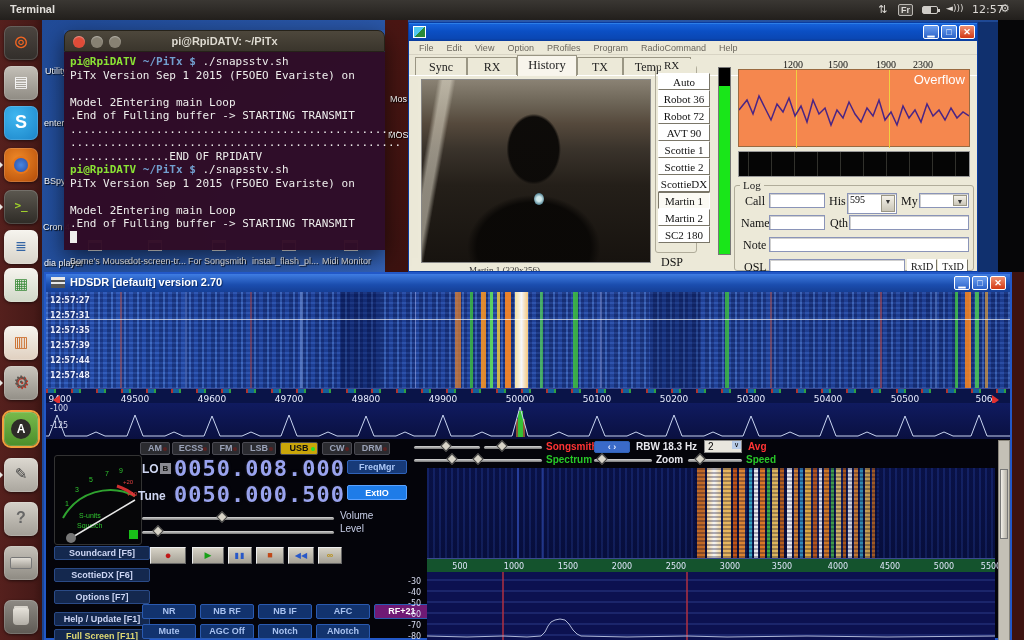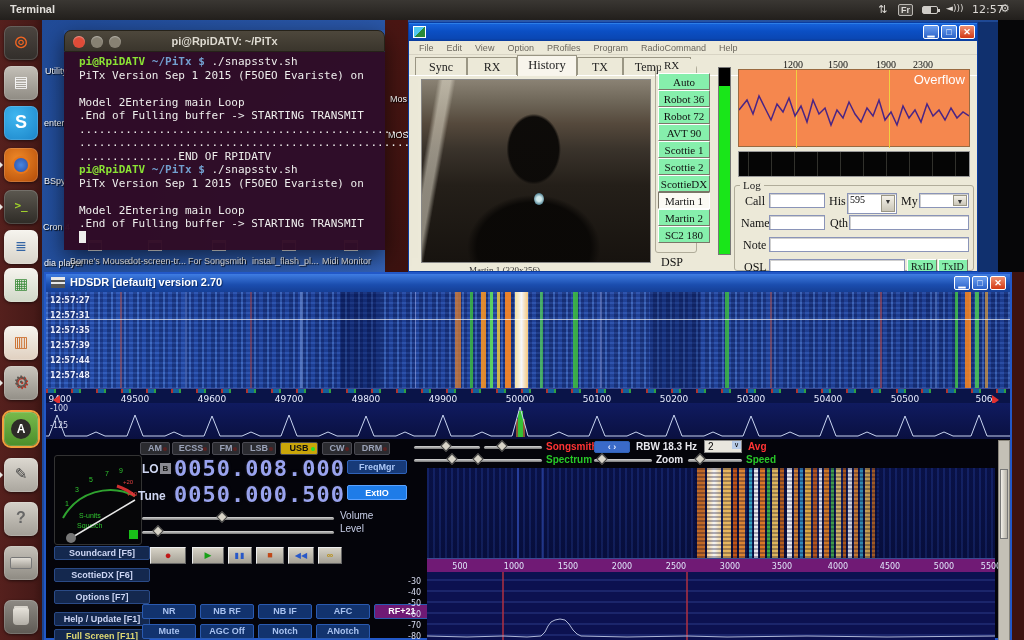--- a/index.html
+++ b/index.html
@@ -22,35 +22,35 @@
 .hl{outline:2px solid #f2a03d}
 
 #desk{left:42px;top:20px;width:970px;height:620px;background:radial-gradient(ellipse at 45% 35%,#3a69c0 0%,#24509f 55%,#1a4088 100%)}
 .dlab{color:#fff;font-size:9px;text-shadow:1px 1px 1px #000}
 .dico{width:14px;height:11px;border:1px solid #fff;background:#245a9e;box-shadow:inset 0 2px 0 #cfe0f5}
 
 #term{left:64px;top:30px;width:321px;height:220px;z-index:10;box-shadow:0 8px 22px rgba(0,0,0,.6)}
 #termbar{left:0;top:0;width:100%;height:22px;background:linear-gradient(#4d473c,#3a352c);border-radius:7px 7px 0 0;border:1px solid #262219}
 #termbar .t{width:100%;text-align:center;margin-top:4px;font:bold 11px "Liberation Sans",sans-serif;color:#dfdbd2}
 .tc{width:12px;height:12px;border-radius:50%;top:5px;box-shadow:inset 0 1px 1px rgba(255,255,255,.4)}
-#termbody{left:0;top:22px;width:100%;height:198px;background:rgba(48,10,36,.97);padding:3px 15px;font:11px "DejaVu Sans Mono",monospace;color:#eeeeec;line-height:13.5px}
+#termbody{left:0;top:22px;width:100%;height:198px;background:rgba(48,10,36,.97);padding:3px 6px;font:11px "DejaVu Sans Mono",monospace;color:#eeeeec;line-height:13.5px}
 .tg{color:#8ae234;font-weight:bold}.tb{color:#729fcf;font-weight:bold}
 .cur{display:inline-block;width:7px;height:12px;background:#eeeeec;vertical-align:-2px}
 
 #mmsstv{left:408px;top:22px;width:570px;height:250px;background:#ece9d8;border:1px solid #0a3ca0;z-index:9;overflow:hidden;font-family:"Liberation Serif",serif}
 #mtitle{left:0;top:0;width:100%;height:18px;background:linear-gradient(180deg,#388eef 0%,#1660d8 8%,#0b4fc4 45%,#0a47b4 85%,#0a3c9c 100%);color:#fff}
 #mtitle .t{left:20px;top:2px;font:bold 11px "Liberation Sans",sans-serif;text-shadow:1px 1px 1px #052a66}
 .xb{width:16px;height:14px;top:2px;border:1px solid #fff;border-radius:2px;background:linear-gradient(#6a9ef0,#2b62c8);color:#fff;font:bold 9px "Liberation Sans",sans-serif;text-align:center;line-height:13px}
 .xb.cl{background:linear-gradient(#ef9070,#d33916)}
 #mmenu{left:0;top:18px;width:100%;height:14px;background:#ece9d8;border-bottom:1px solid #d8d4c4;color:#6b675d;font:9px "Liberation Sans",sans-serif;display:flex;gap:13px;padding:2px 0 0 10px}
 .mtab{top:34px;height:19px;background:#ece9d8;border:1px solid #9a9684;border-bottom:none;text-align:center;font-size:12px;padding-top:2px;color:#222}
 .mtab.on{background:#f8f5ec;height:21px;top:32px;font-size:12.5px;z-index:2}
 .grp{border:1px solid #b0ac9a;border-radius:3px}
 .glab{position:absolute;top:-7px;left:5px;background:#ece9d8;padding:0 3px;font-size:11px;color:#222}
-.mbtn{left:2px;width:52px;height:17px;background:#86efac;border:1px solid;border-color:#fff #7a7668 #7a7668 #fff;text-align:center;font-size:11px;color:#111;line-height:16px}
+.mbtn{left:2px;width:52px;height:17px;background:#ffffff;border:1px solid;border-color:#fff #7a7668 #7a7668 #fff;text-align:center;font-size:11px;color:#111;line-height:16px}
 .mbtn.sel{background:#fbfaf4;border-color:#7a7668 #fff #fff #7a7668}
 .inp{background:#fff;border:1px solid #8a94b8;box-shadow:inset 1px 1px 0 #cfcfcf}
 .llab{font-size:12px;color:#111}
 .cmb .ar{position:absolute;right:1px;top:1px;width:14px;bottom:1px;background:linear-gradient(#f4f1e8,#cac6b8);border:1px solid #9a9684;font-size:7px;text-align:center;line-height:12px;color:#333}
 
 #hdsdr{left:44px;top:272px;width:968px;height:368px;background:#04040a;border:2px solid #2258c8;z-index:20;font-family:"Liberation Sans",sans-serif}
 #htitle{left:0;top:0;width:964px;height:18px;background:linear-gradient(#3f7de2,#1b4dae 60%,#153f96);color:#fff}
 #htitle .t{left:24px;top:2px;font:bold 11px "Liberation Sans",sans-serif;text-shadow:1px 1px 1px #0a2a66}
 #uwf{left:0;top:18px;width:964px;height:96px;overflow:hidden;background:
  repeating-linear-gradient(90deg,rgba(100,150,235,.30) 0 2px,rgba(15,30,95,.38) 2px 5px,rgba(45,85,185,.26) 5px 9px,rgba(10,22,75,.32) 9px 13px),
@@ -73,21 +73,21 @@
 .lolab{font:bold 12px "Liberation Sans",sans-serif;color:#cfd6f2}
 .slide{height:3px;background:linear-gradient(#d8d8d8,#777);border-radius:2px}
 .th{position:absolute;top:-4px;width:8px;height:8px;background:#d8d4c8;border:1px solid #444;transform:rotate(45deg)}
 .tpb{top:273px;height:17px;background:linear-gradient(#d6d2c6,#a5a196);border:1px solid;border-color:#eee #666 #666 #eee;text-align:center;font-size:9px;line-height:15px}
 .lbtn{left:8px;width:96px;height:14px;background:#14284e;border:1px solid #2a4a86;border-radius:2px;color:#cdd6f4;font:bold 9px "Liberation Sans",sans-serif;text-align:center;line-height:12px}
 .dspb{height:15px;background:#12336e;border:1px solid #2a5ab0;border-radius:2px;color:#a8c2f0;font:bold 9px "Liberation Sans",sans-serif;text-align:center;line-height:13px}
 .dspb.on{background:#701a75;color:#fff}
 #lwf{left:381px;top:194px;width:568px;height:90px;overflow:hidden;background:
  repeating-linear-gradient(90deg,rgba(40,70,160,.25) 0 2px,rgba(5,12,55,.4) 2px 6px),
  linear-gradient(#0c1550,#091040)}
-#lruler{left:381px;top:284px;width:568px;height:14px;background:#701a75;border-top:1px solid #3a4a90}
+#lruler{left:381px;top:284px;width:568px;height:14px;background:#14532d;border-top:1px solid #3a4a90}
 #lruler .tick{position:absolute;top:3px;transform:translateX(-50%);font:8px "DejaVu Sans",sans-serif;color:#e0e6fa}
 #lspec{left:381px;top:298px;width:568px;height:70px;background:#0c1150;overflow:hidden}
 #sb{left:952px;top:166px;width:12px;height:202px;background:#c4c0b6;border:1px solid #8a867c}
 #sb .thumb{position:absolute;left:1px;top:28px;width:8px;height:70px;background:linear-gradient(90deg,#f2efe8,#b5b1a6);border:1px solid #777}
 .rtxt{font:bold 10px "Liberation Sans",sans-serif}
 </style>
 </head>
 <body>
 
 <div id="screen">

